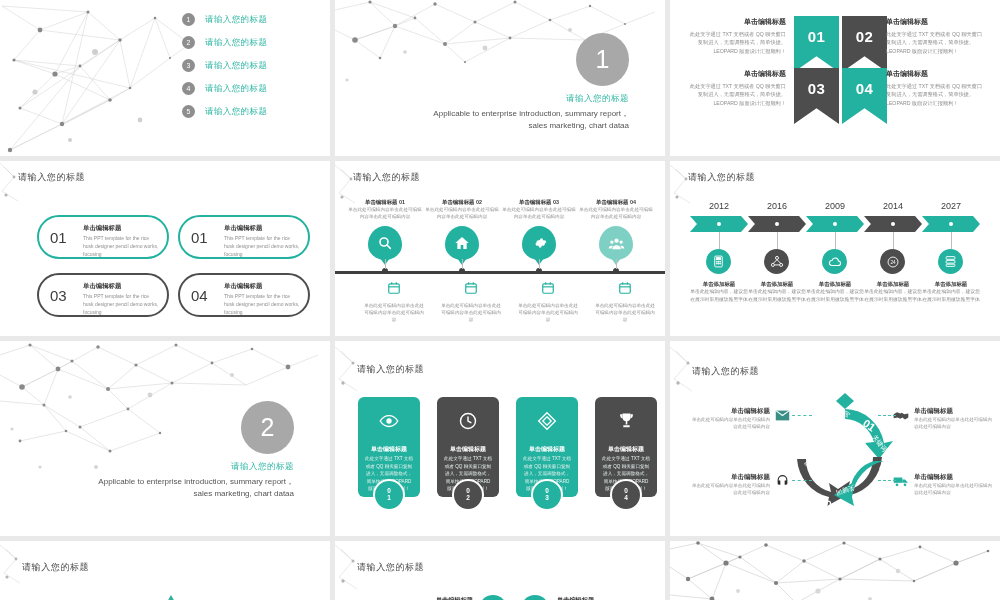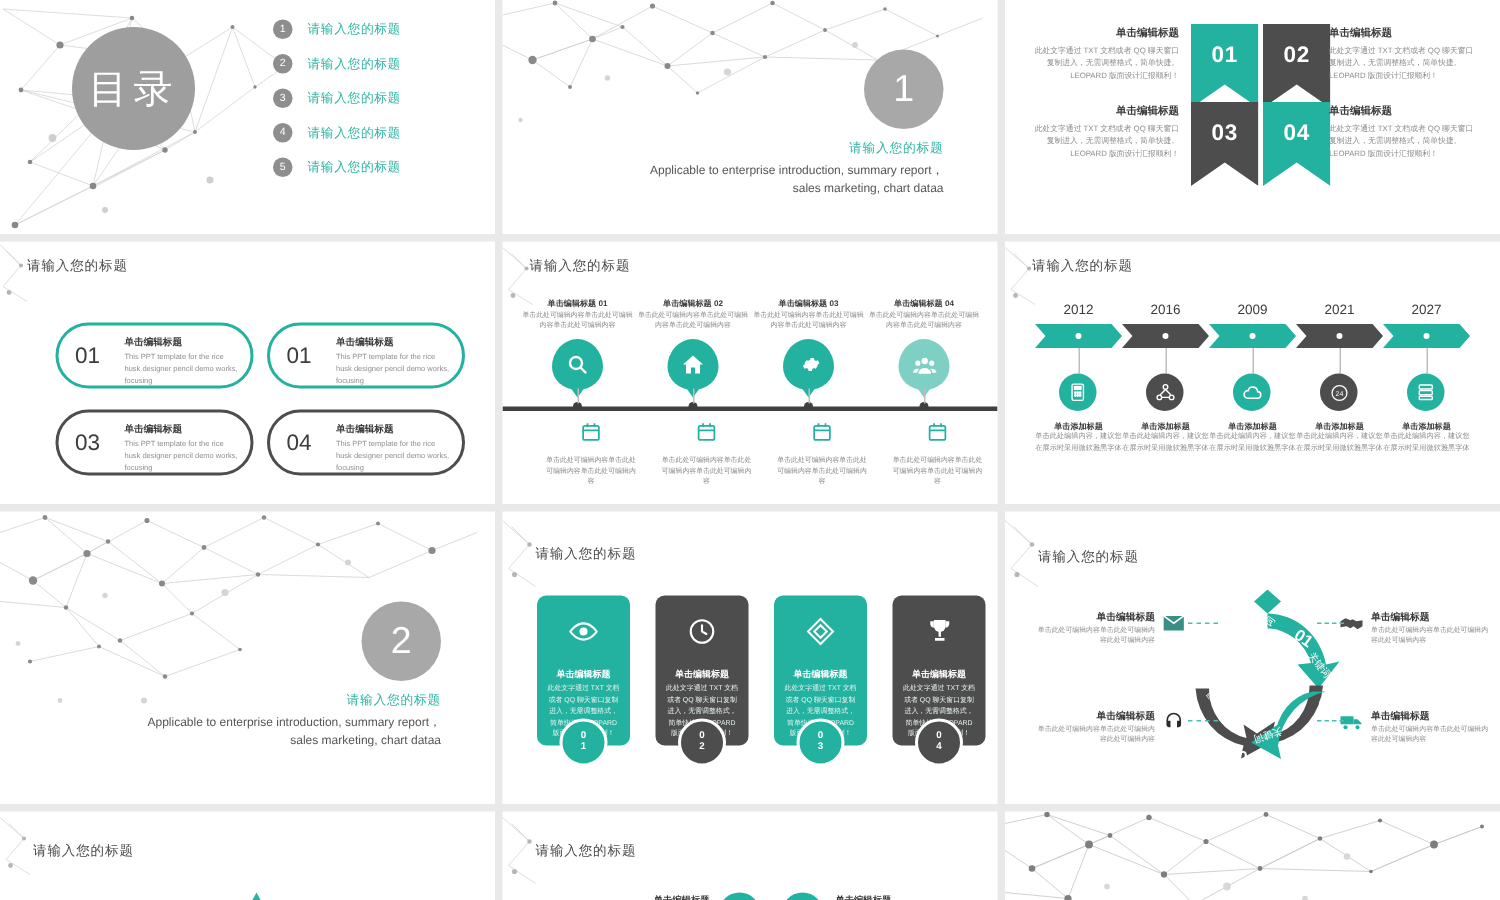--- a/index.html
+++ b/index.html
@@ -164,23 +164,20 @@
             <circle cx="190" cy="44" r="1"></circle>
         </g>
         <g fill="#cfcfcf">
           <circle cx="95" cy="52" r="3"></circle>
             <circle cx="35" cy="92" r="2.6"></circle>
           <circle cx="140" cy="120" r="2.4"></circle>
             <circle cx="70" cy="140" r="2"></circle>
         </g>
       </svg>
     </div>
-    <div class="s1-circle">
-      <span>目录</span>
-    </div>
     <div class="s1-list">
       <div class="s1-row">
         <div class="s1-bullet">1</div>
         <div class="s1-txt">请输入您的标题</div>
       </div>
       <div class="s1-row">
         <div class="s1-bullet">2</div>
         <div class="s1-txt">请输入您的标题</div>
       </div>
       <div class="s1-row">
@@ -467,21 +464,21 @@
             <circle cx="16" cy="18" r="1.4"></circle>
             <circle cx="7" cy="36" r="1.6"></circle>
           </g>
       </svg>
     </div>
     <div class="slide-title" style="left:18px;top:10px;">请输入您的标题</div>
 
     <div class="yr" style="left:20px;top:40px;">2012</div>
     <div class="yr" style="left:78px;top:40px;">2016</div>
     <div class="yr" style="left:136px;top:40px;">2009</div>
-    <div class="yr" style="left:194px;top:40px;">2021</div>
+    <div class="yr" style="left:194px;top:40px;">2014</div>
     <div class="yr" style="left:252px;top:40px;">2027</div>
 
     <div class="chev bg-teal" style="left:20px;top:55px;">
         <div class="c"></div>
       </div>
     <div class="chev bg-gray" style="left:78px;top:55px;">
         <div class="c"></div>
       </div>
     <div class="chev bg-teal" style="left:136px;top:55px;">
         <div class="c"></div>

